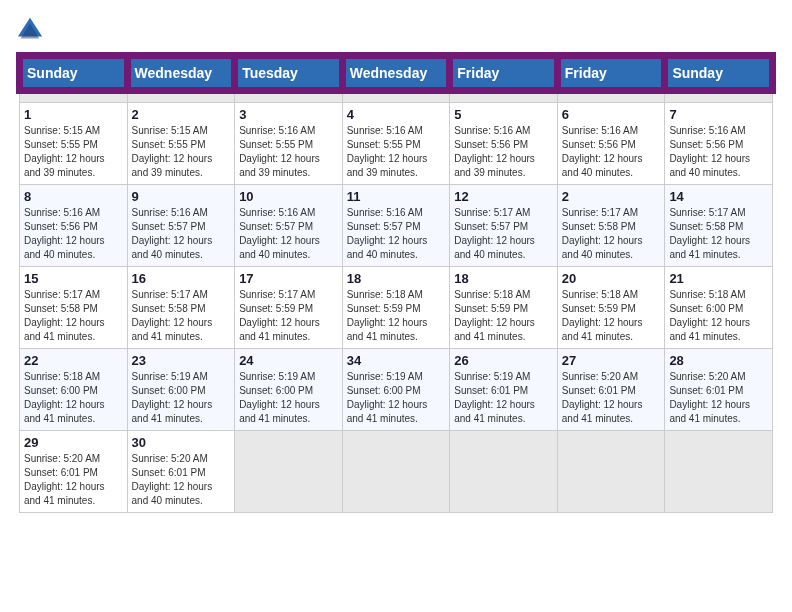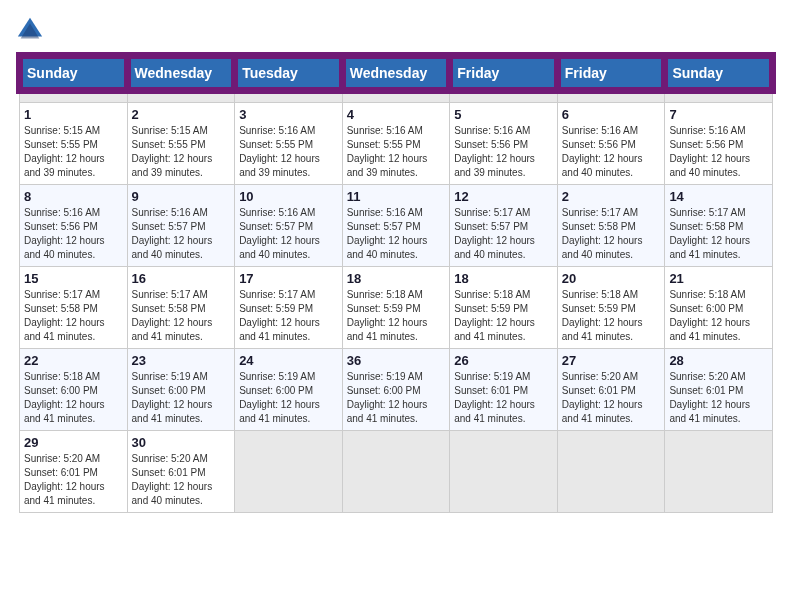--- a/index.html
+++ b/index.html
@@ -229,21 +229,21 @@
         </td>
         <td>
           <span class="day-number">23</span>
           <div class="day-info">Sunrise: 5:19 AM<br>Sunset: 6:00 PM<br>Daylight: 12 hours and 41 minutes.</div>
         </td>
         <td>
           <span class="day-number">24</span>
           <div class="day-info">Sunrise: 5:19 AM<br>Sunset: 6:00 PM<br>Daylight: 12 hours and 41 minutes.</div>
         </td>
         <td>
-          <span class="day-number">36</span>
+          <span class="day-number">34</span>
           <div class="day-info">Sunrise: 5:19 AM<br>Sunset: 6:00 PM<br>Daylight: 12 hours and 41 minutes.</div>
         </td>
         <td>
           <span class="day-number">26</span>
           <div class="day-info">Sunrise: 5:19 AM<br>Sunset: 6:01 PM<br>Daylight: 12 hours and 41 minutes.</div>
         </td>
         <td>
           <span class="day-number">27</span>
           <div class="day-info">Sunrise: 5:20 AM<br>Sunset: 6:01 PM<br>Daylight: 12 hours and 41 minutes.</div>
         </td>

